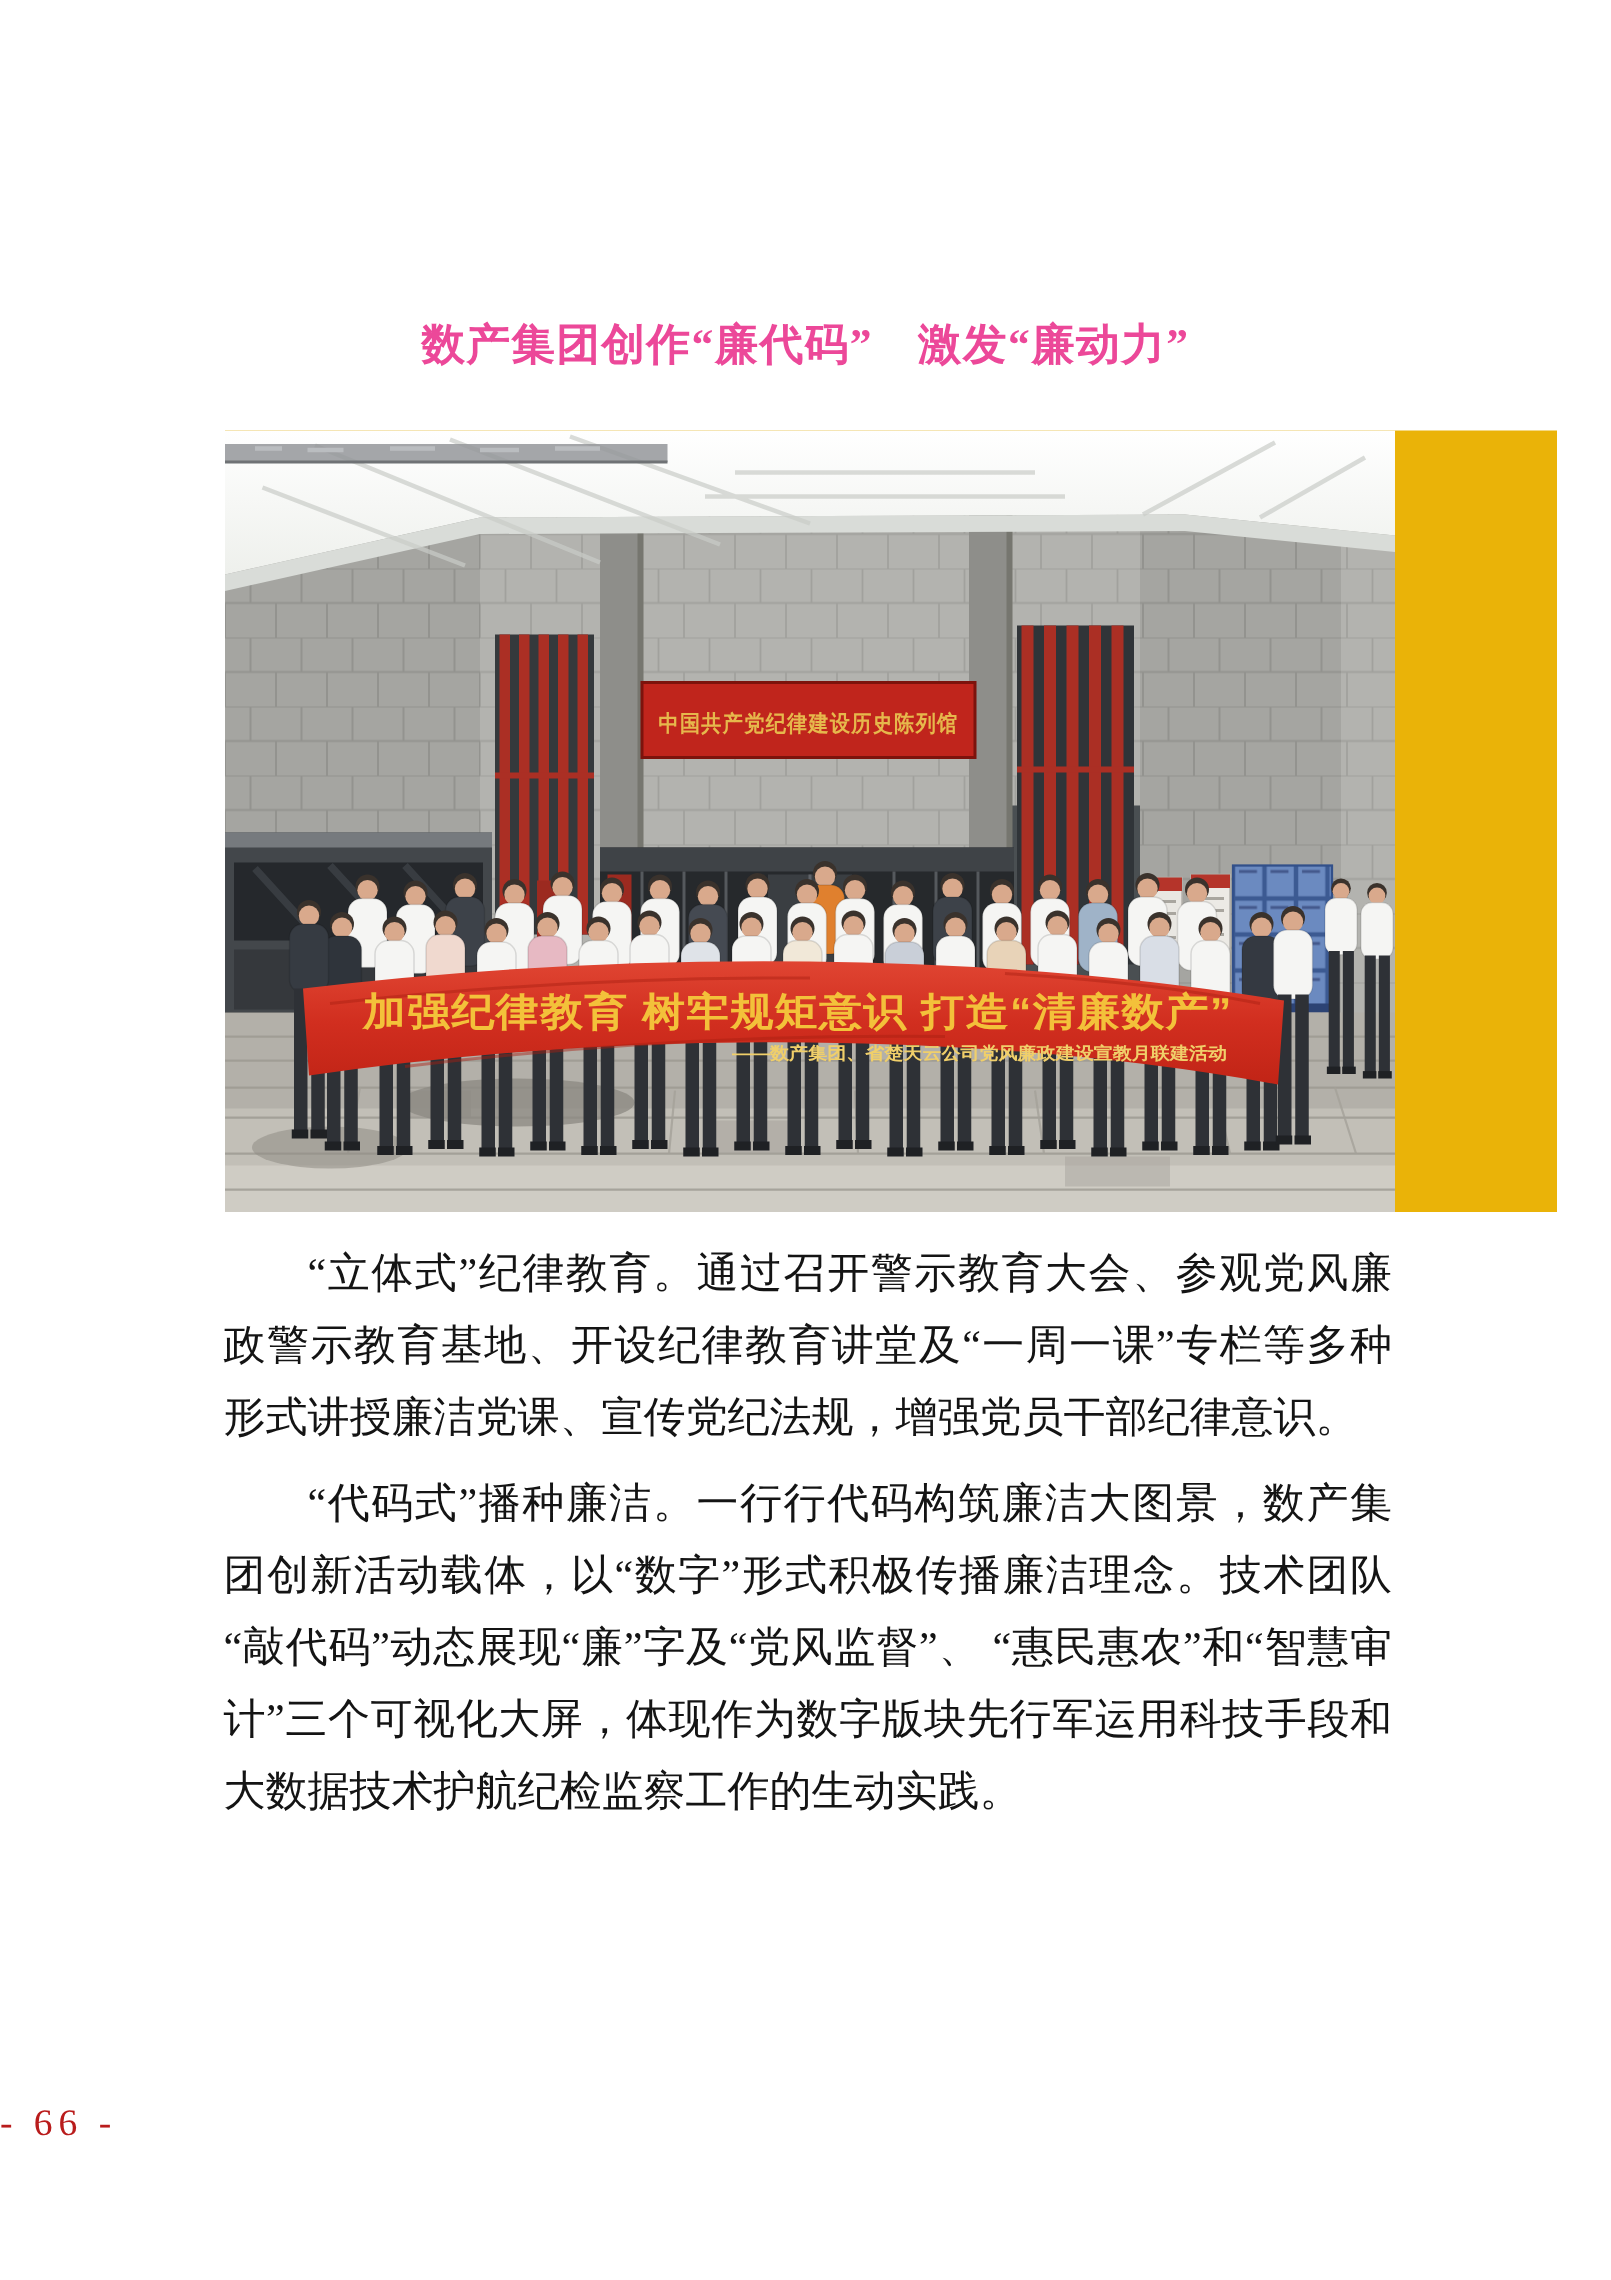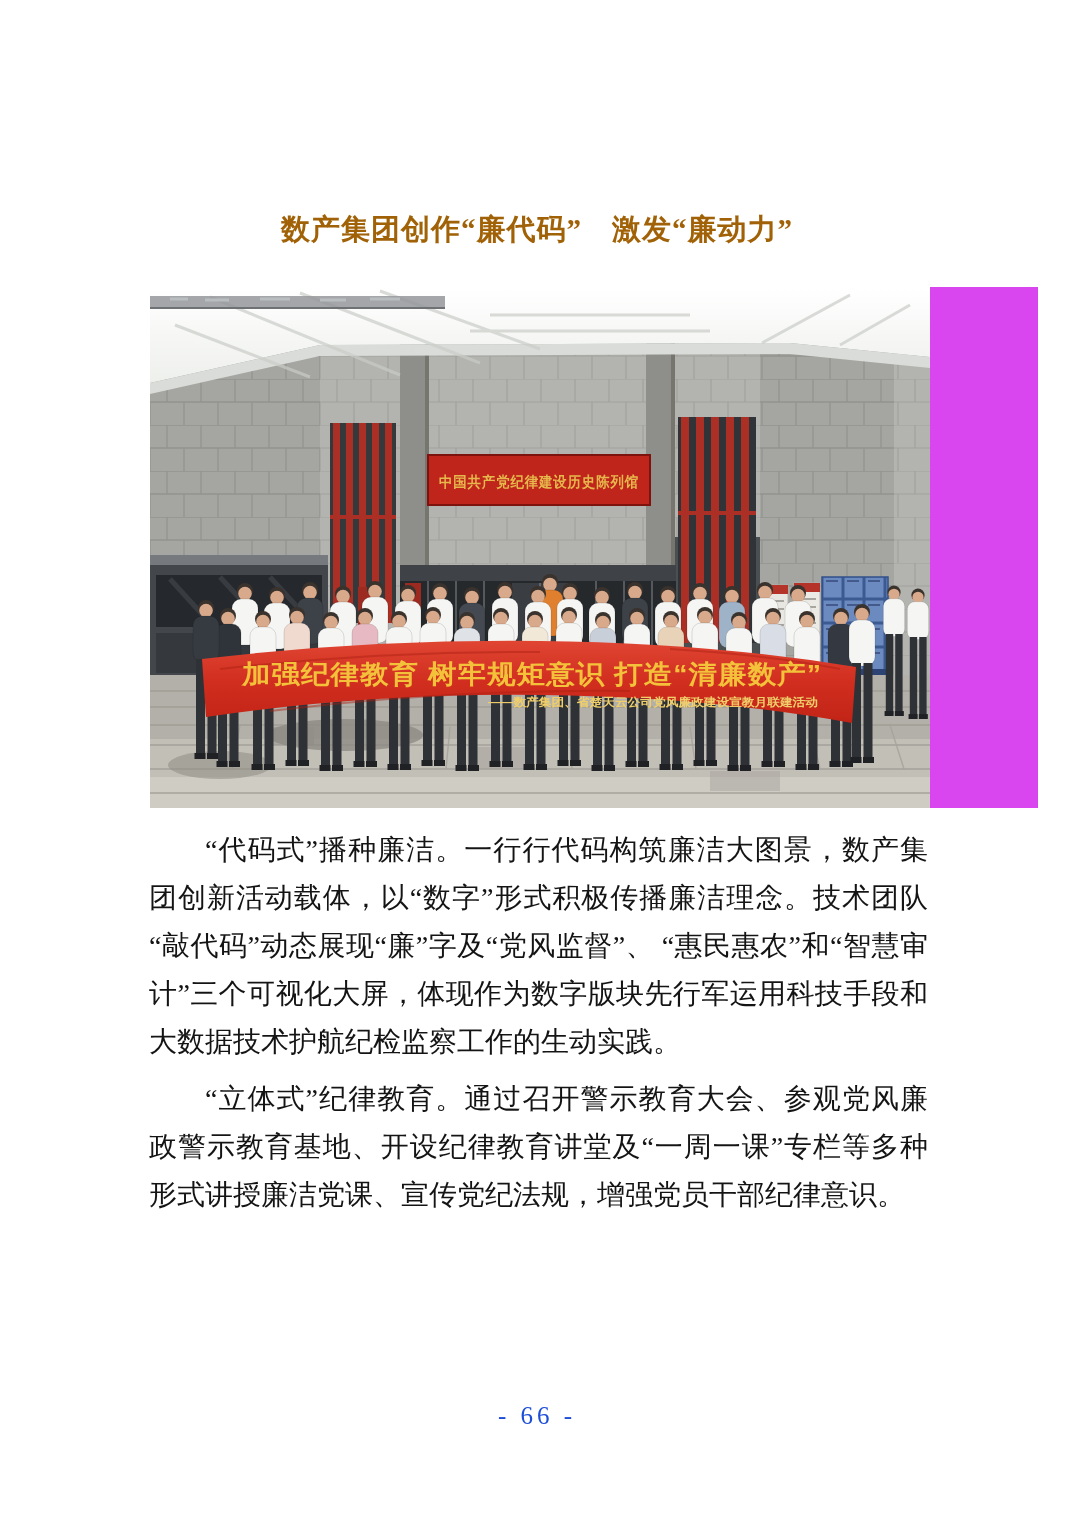--- a/index.html
+++ b/index.html
@@ -4,40 +4,40 @@
 <style>
   html,body{margin:0;padding:0;}
   body{
     width:1074px;height:1520px;background:#ffffff;position:relative;
     font-family:"Liberation Serif","DejaVu Serif",serif;color:#141414;
     overflow:hidden;
   }
   .doc-title{
     position:absolute;top:210px;left:0;width:1074px;
     text-align:center;font-size:29px;font-weight:bold;letter-spacing:1px;
-    color:#a16207;
+    color:#ec4899;
   }
   .photo-wrap{
     position:absolute;top:287px;left:150px;width:888px;height:521px;
-    background:#d946ef;
+    background:#eab308;
   }
   .photo-wrap svg{display:block;}
   .content{
     position:absolute;top:826px;left:149px;width:779px;
   }
   .content p{
     margin:0 0 9px 0;
     font-size:28px;line-height:48px;
     text-align:justify;text-justify:inter-ideograph;
     text-indent:2em;
     letter-spacing:0px;
   }
   .page-number{
     position:absolute;top:1402px;left:0;width:1074px;
-    text-align:center;font-size:25px;letter-spacing:4px;color:#1d4ed8;
+    text-align:left;font-size:25px;letter-spacing:4px;color:#b91c1c;
   }
   .shirt-w{color:#f5f5f3;}
   .banner-main{
     font-family:"Liberation Sans","DejaVu Sans",sans-serif;
     font-weight:bold;font-size:26px;letter-spacing:1px;
   }
   .banner-sub{
     font-family:"Liberation Sans","DejaVu Sans",sans-serif;
     font-weight:bold;font-size:11.5px;
   }
@@ -251,17 +251,17 @@
   <g>
     <path d="M52,372 Q220,352 390,354 Q560,356 706,380 L702,436 Q560,410 390,408 Q220,406 56,430 Z" fill="url(#bannerG)"></path>
     <path d="M70,382 Q230,364 390,365 M120,424 Q300,402 480,404 M520,362 Q620,368 690,382" stroke="#a81f12" stroke-width="2" opacity="0.45" fill="none"></path>
     <text class="banner-main" x="382" y="396" text-anchor="middle" textLength="580" lengthAdjust="spacingAndGlyphs" fill="#f3c13a">加强纪律教育 树牢规矩意识 打造“清廉数产”</text>
     <text class="banner-sub" x="668" y="419" text-anchor="end" textLength="330" lengthAdjust="spacingAndGlyphs" fill="#f0cf6a">——数产集团、省楚天云公司党风廉政建设宣教月联建活动</text>
   </g>
 </svg>
 </div>
 
 <div class="content">
+  <p>“立体式”纪律教育。通过召开警示教育大会、参观党风廉政警示教育基地、开设纪律教育讲堂及“一周一课”专栏等多种形式讲授廉洁党课、宣传党纪法规，增强党员干部纪律意识。</p>
   <p>“代码式”播种廉洁。一行行代码构筑廉洁大图景，数产集团创新活动载体，以“数字”形式积极传播廉洁理念。技术团队“敲代码”动态展现“廉”字及“党风监督”、 “惠民惠农”和“智慧审计”三个可视化大屏，体现作为数字版块先行军运用科技手段和大数据技术护航纪检监察工作的生动实践。</p>
-  <p>“立体式”纪律教育。通过召开警示教育大会、参观党风廉政警示教育基地、开设纪律教育讲堂及“一周一课”专栏等多种形式讲授廉洁党课、宣传党纪法规，增强党员干部纪律意识。</p>
 </div>
 
 <div class="page-number">- 66 -</div>
 
 </body></html>

